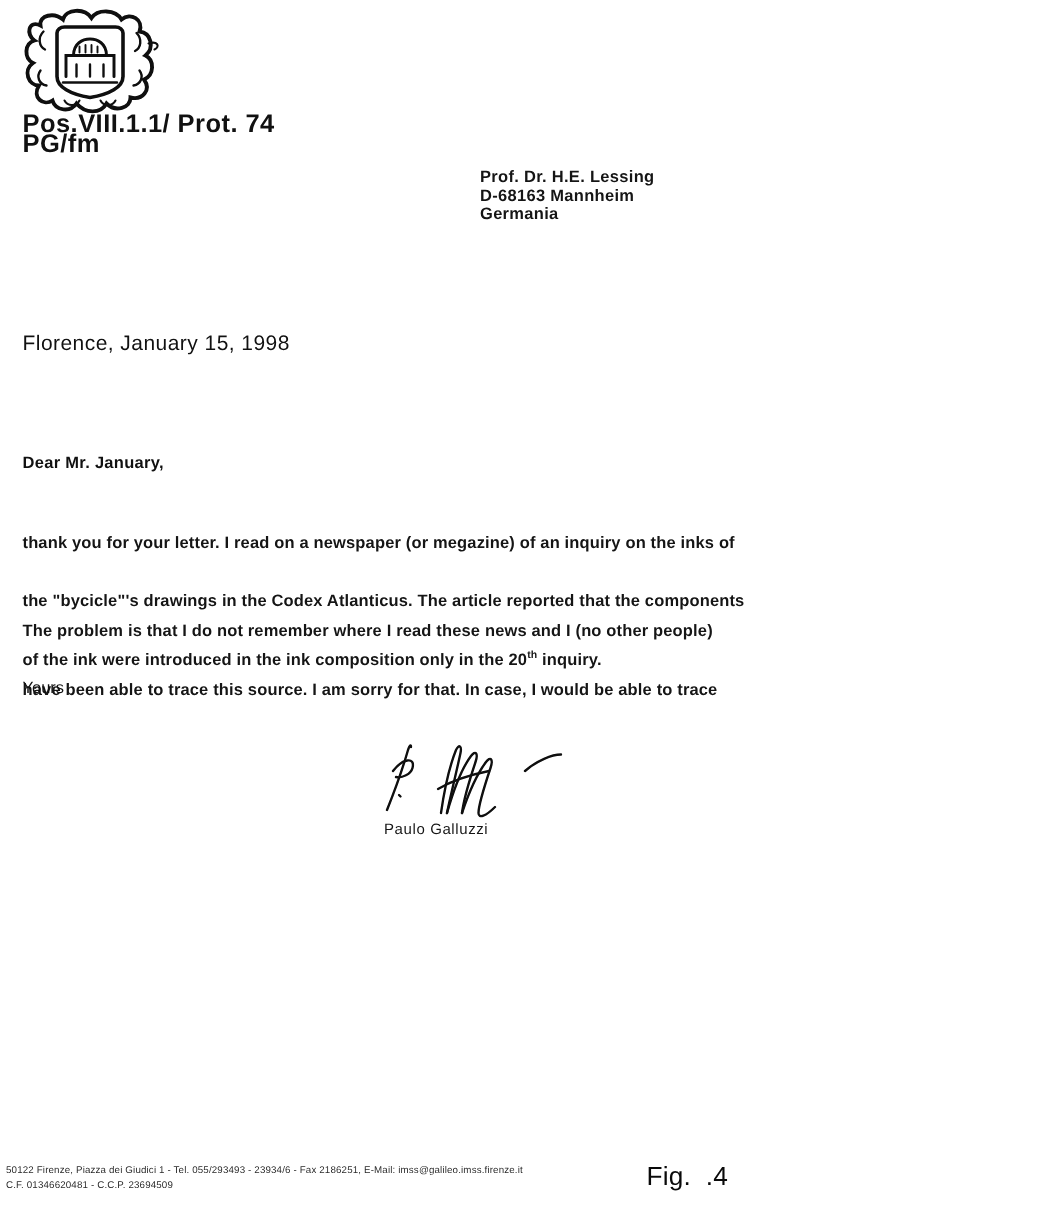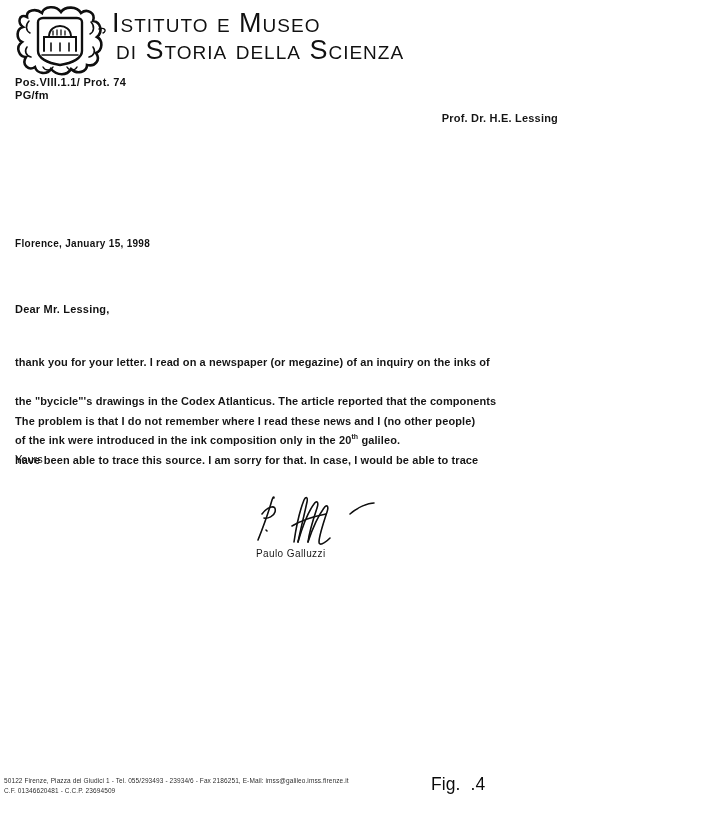--- a/index.html
+++ b/index.html
@@ -25,34 +25,34 @@
     font-variant: small-caps;
     letter-spacing: 1px;
     color: #161616;
     line-height: 27px;
   }
   .institute .l1 { font-size: 27px; }
   .institute .l2 { font-size: 27px; margin-left: 4px; }
 
   .refblock {
     position: absolute; left: 15px; top: 76px;
-    font-size: 11px; font-weight: 700; letter-spacing: 0.3px;
+    font-size: 17px; font-weight: 700; letter-spacing: 0.3px;
     line-height: 13px; color: #161616;
   }
 
   .recipient {
     position: absolute; left: 320px; top: 112px; width: 238px;
-    text-align: right;
+    text-align: left;
     font-size: 11px; font-weight: 700; line-height: 12.5px;
     letter-spacing: 0.2px; color: #1a1a1a;
   }
 
   .dateline {
-    position: absolute; left: 15px; top: 238px;
-    font-size: 10px; font-weight: 700; letter-spacing: 0.3px; color: #161616;
+    position: absolute; left: 15px; top: 220px;
+    font-size: 14px; font-weight: 400; letter-spacing: 0.3px; color: #161616;
   }
 
   
   .salutation {
     position: absolute; left: 15px; top: 303px;
     font-size: 11px; font-weight: 700; letter-spacing: 0.2px; color: #161616;
   }
   .para { position: absolute; left: 15px; font-size: 11px; line-height: 13px; letter-spacing: 0.1px; color: #1a1a1a; white-space: pre; font-weight: bold; }
   .para1 { top: 330px; }
   .para2 { top: 389px; }
@@ -106,42 +106,40 @@
       <path d="M31,46 L31,32 L63,32 L63,46" stroke-width="2"></path>
       <path d="M36,32 C36,24 42,21 47,21 C52,21 58,24 58,32" stroke-width="2"></path>
       <path d="M40,30 L40,26 M44,30 L44,25 M48,30 L48,25 M52,30 L52,26" stroke-width="1.3"></path>
       <path d="M38,46 L38,38 M47,46 L47,38 M56,46 L56,38" stroke-width="1.6"></path>
       <path d="M29,50 L65,50" stroke-width="1.6"></path>
 
       <path d="M86,24 C92,22 94,26 90,28" stroke-width="1.4"></path>
     </g>
   </svg>
 
-  <div class="institute">
-    <div class="l1">Istituto e Museo</div>
-    <div class="l2">di Storia della Scienza</div>
-  </div>
 
   <div class="refblock">
     <div>Pos.VIII.1.1/ Prot. 74</div>
     <div>PG/fm</div>
   </div>
 
   <div class="recipient">
     <div>Prof. Dr. H.E. Lessing</div>
+    <div>D-68163 Mannheim</div>
+    <div>Germania</div>
   </div>
 
   <div class="dateline">Florence, January 15, 1998</div>
 
-  <div class="salutation">Dear Mr. Lessing,</div>
+  <div class="salutation">Dear Mr. January,</div>
 
   <div class="para para1">
     <div>thank you for your letter. I read on a newspaper (or megazine) of an inquiry on the inks of</div>
     <div>the "bycicle"'s drawings in the Codex Atlanticus. The article reported that the components</div>
-    <div><span>of the ink were introduced in the ink composition only in the 20</span><sup class="tiny">th</sup><span> galileo.</span></div>
+    <div><span>of the ink were introduced in the ink composition only in the 20</span><sup class="tiny">th</sup><span> inquiry.</span></div>
   </div>
 
   <div class="para para2">
     <div>The problem is that I do not remember where I read these news and I (no other people)</div>
     <div>have been able to trace this source. I am sorry for that. In case, I would be able to trace</div>
   </div>
 
   <div class="closing">Yours</div>
 
   <svg class="signature-svg" viewBox="0 0 170 58" aria-hidden="true">

